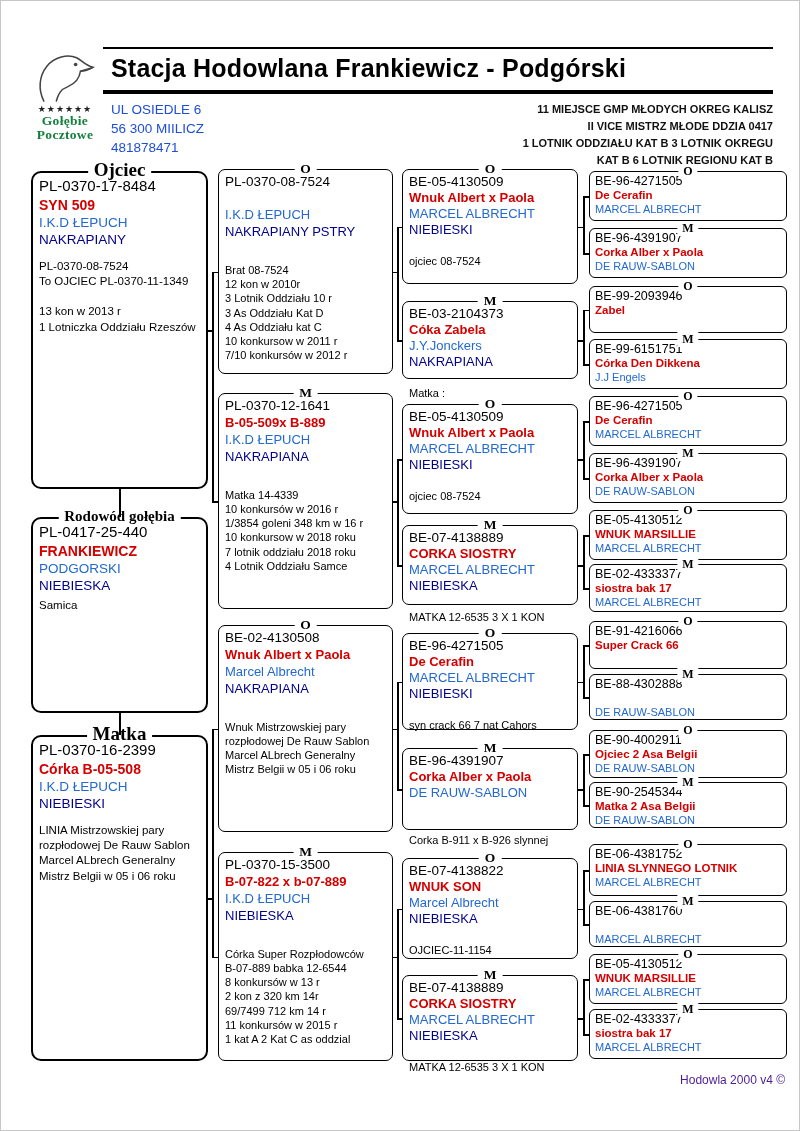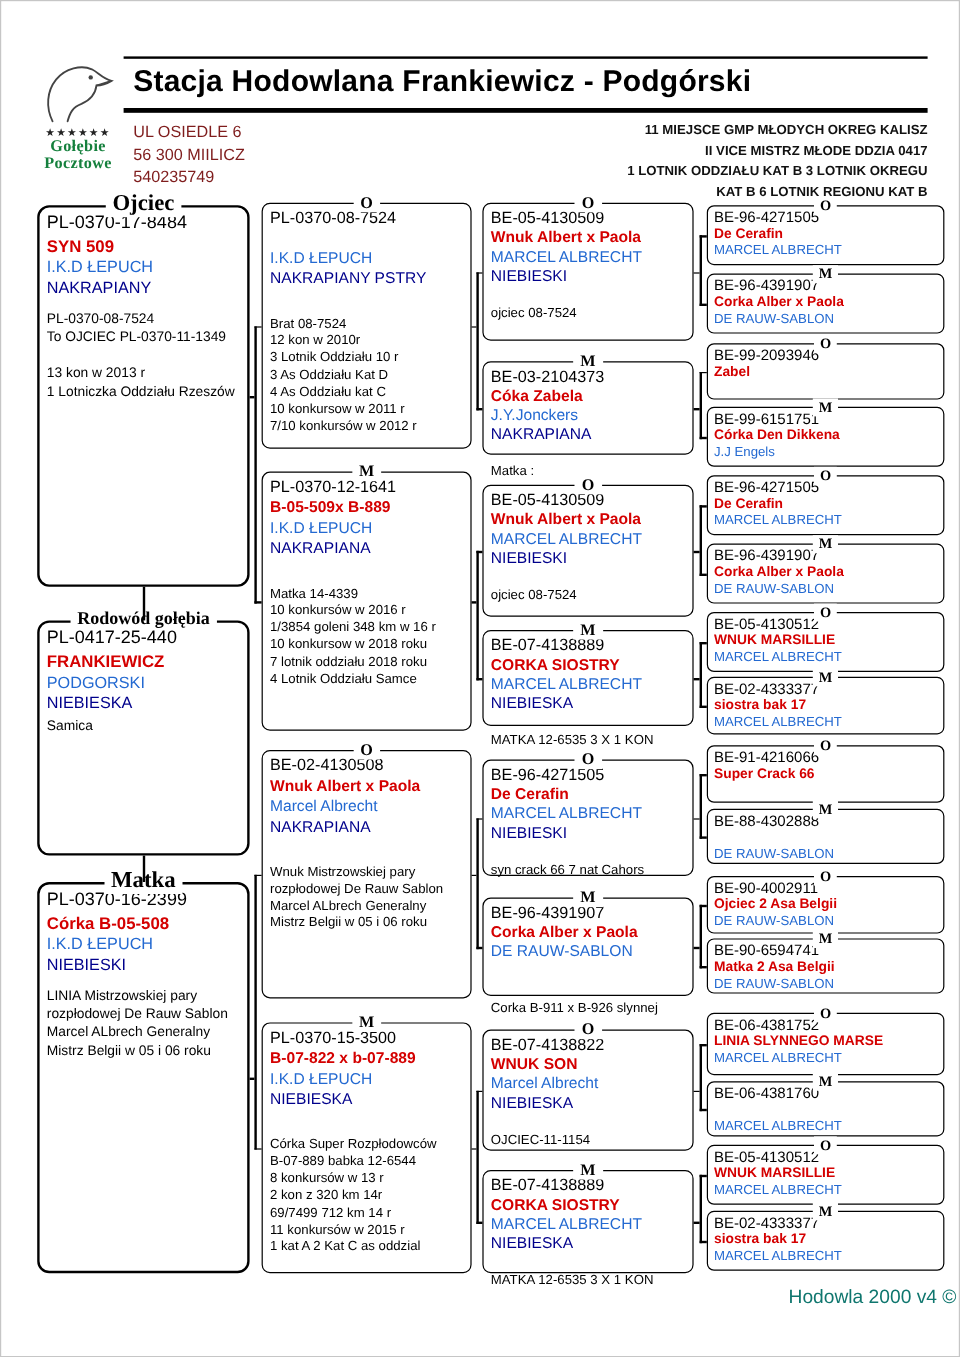--- a/index.html
+++ b/index.html
@@ -7,21 +7,21 @@
   body{width:800px;height:1131px;font-family:"Liberation Sans","DejaVu Sans",sans-serif;color:#000}
   .page{position:relative;width:800px;height:1131px;background:#fff;border:1px solid #c6c6c6;overflow:hidden}
 
   
   .logo{position:absolute;left:26px;top:50px;width:76px;text-align:center;line-height:1.05}
   .logo .stars{font-size:9px;letter-spacing:1px;color:#222;margin-top:-2px}
   .logo .lg1,.logo .lg2{font-family:"Liberation Serif","DejaVu Serif",serif;font-weight:bold;font-size:13.5px;color:#15803d;letter-spacing:.3px}
   .header-right{position:absolute;left:102px;top:46px;width:670px}
   .title{font-size:25px;font-weight:bold;letter-spacing:.2px;border-top:2px solid #000;border-bottom:4px solid #000;padding:5px 0 7px 8px;white-space:nowrap}
   .head-info{display:flex;justify-content:space-between;align-items:flex-start;padding-top:7px}
-  .address{font-size:13.5px;color:#7f1d1d;line-height:1.4;padding-left:8px}
+  .address{font-size:13.5px;color:#1d4ed8;line-height:1.4;padding-left:8px}
   .achv{font-size:11px;font-weight:bold;color:#111;text-align:right;line-height:1.55}
 
   
   .pbox{position:absolute;background:#fff;border:1.5px solid #000;border-radius:7px;padding:4px 6px 3px}
   .g1{border-radius:10px;border-width:2px}
   .sex,.sec-label{position:absolute;left:50%;transform:translateX(-50%);background:#fff;padding:0 6px;font-family:"Liberation Serif","DejaVu Serif",serif;font-weight:bold;white-space:nowrap}
   .sex{top:-9px;font-size:13.5px}
   .sec-label{top:-14px;font-size:19px}
   .sec-label.small{top:-11px;font-size:15px}
 
@@ -43,21 +43,21 @@
   .g3 .notes{margin-top:16px}
 
   .g4{border-radius:6px;padding:2px 5px}
   .g4 .ring{font-size:12.5px;line-height:1.2;min-height:15px}
   .g4 .name{font-size:11.5px;line-height:1.2;min-height:13.5px}
   .g4 .breeder{font-size:11px;line-height:1.2;min-height:13px}
   .g4 .sex{top:-8px;font-size:12px;padding:0 5px}
 
   .conn{position:absolute;background:#000}
 
-  .footer{position:absolute;right:2px;top:1072px;font-size:16px;color:#0f766e}
+  .footer{position:absolute;right:14px;top:1072px;font-size:12px;color:#4c1d95}
 </style>
 </head>
 <body>
 
 <div class="page">
 
   <div class="logo">
     <svg width="62" height="52" viewBox="0 0 64 54">
       <path d="M10 52 C4 40 5 26 13 16 C21 6 35 3 44 7 C50 10 53 15 61 17 C56 20 52 21 48 21 C47 29 42 34 35 37 C27 40 25 45 23 52" fill="none" stroke="#444" stroke-width="1.6" stroke-linecap="round"></path>
       <circle cx="43" cy="14" r="1.9" fill="#444"></circle>
@@ -67,21 +67,21 @@
     <div class="lg1">Gołębie</div>
     <div class="lg2">Pocztowe</div>
   </div>
 
   <div class="header-right">
     <div class="title">Stacja Hodowlana Frankiewicz - Podgórski</div>
     <div class="head-info">
       <div class="address">
         <div>UL OSIEDLE 6</div>
         <div>56 300 MIILICZ</div>
-        <div>540235749</div>
+        <div>481878471</div>
       </div>
       <div class="achv">
         <div>11 MIEJSCE GMP MŁODYCH OKREG KALISZ</div>
         <div>II VICE MISTRZ MŁODE DDZIA 0417</div>
         <div>1 LOTNIK ODDZIAŁU KAT B 3 LOTNIK OKREGU</div>
         <div>KAT B  6 LOTNIK REGIONU KAT B</div>
       </div>
     </div>
   </div>
 
@@ -325,28 +325,28 @@
       <div class="breeder">DE RAUW-SABLON</div>
     </div>
     <div class="pbox g4" style="left: 588px; top: 729px; width: 198px; height: 48px;">
       <div class="sex">O</div>
       <div class="ring">BE-90-4002911</div>
       <div class="name">Ojciec 2 Asa  Belgii</div>
       <div class="breeder">DE RAUW-SABLON</div>
     </div>
     <div class="pbox g4" style="left: 588px; top: 781px; width: 198px; height: 46px;">
       <div class="sex">M</div>
-      <div class="ring">BE-90-6594741</div>
+      <div class="ring">BE-90-2545344</div>
       <div class="name">Matka 2 Asa Belgii</div>
       <div class="breeder">DE RAUW-SABLON</div>
     </div>
     <div class="pbox g4" style="left: 588px; top: 843px; width: 198px; height: 52px;">
       <div class="sex">O</div>
       <div class="ring">BE-06-4381752</div>
-      <div class="name">LINIA SLYNNEGO MARSE</div>
+      <div class="name">LINIA SLYNNEGO LOTNIK</div>
       <div class="breeder">MARCEL ALBRECHT</div>
     </div>
     <div class="pbox g4" style="left: 588px; top: 900px; width: 198px; height: 46px;">
       <div class="sex">M</div>
       <div class="ring">BE-06-4381760</div>
       <div class="name"></div>
       <div class="breeder">MARCEL ALBRECHT</div>
     </div>
     <div class="pbox g4" style="left: 588px; top: 953px; width: 198px; height: 50px;">
       <div class="sex">O</div>

